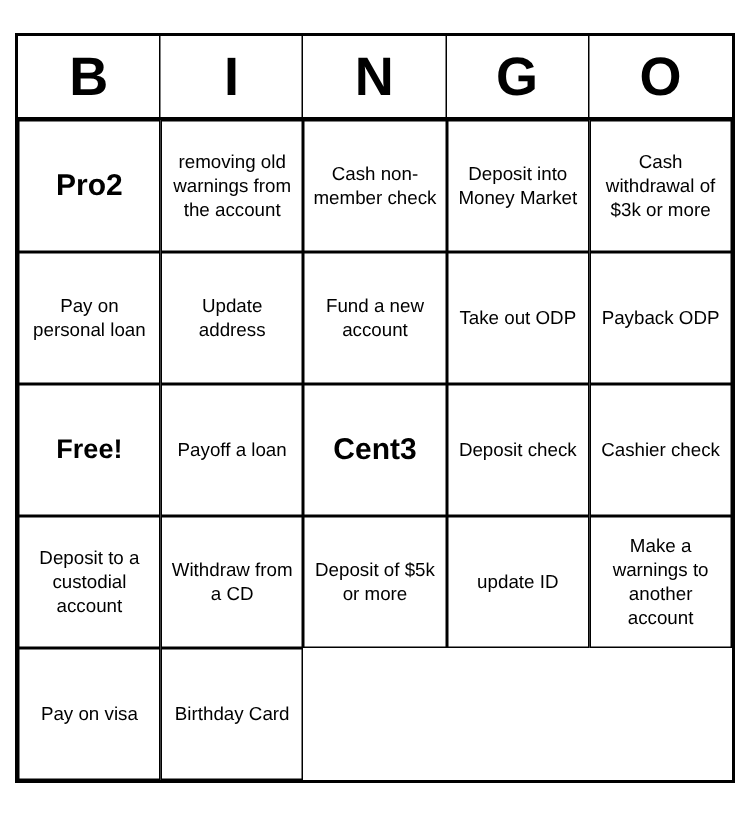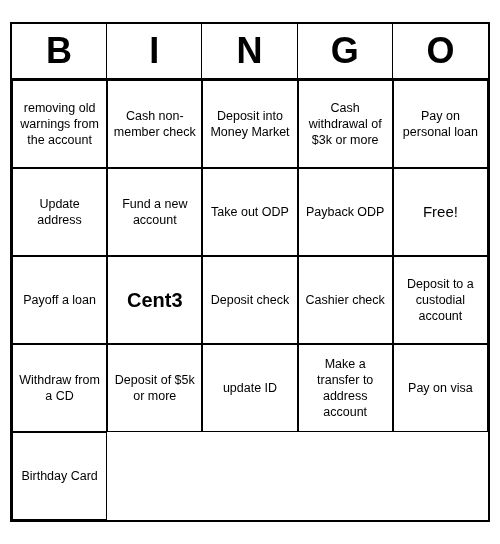--- a/index.html
+++ b/index.html
@@ -39,55 +39,56 @@
       display: flex;
       align-items: center;
       justify-content: center;
       text-align: center;
       font-size: 12.5px;
       min-height: 88px;
       padding: 4px;
       line-height: 1.3;
     }
     .cell.free {
-      font-size: 15px;
-      font-weight: normal;
+      font-size: 18px;
+      font-weight: bold;
     }
     .cell.large-text {
       font-size: 20px;
       font-weight: bold;
     }
   </style>
 </head>
 <body>
 
 <div class="bingo-card">
   <div class="bingo-header">
   <div class="bingo-letter">B</div>
       <div class="bingo-letter">I</div>
       <div class="bingo-letter">N</div>
       <div class="bingo-letter">G</div>
       <div class="bingo-letter">O</div>
     </div>
   <div class="bingo-grid">
+  <div class="cell large-text">Pro2</div>
       <div class="cell">removing old warnings from the account</div>
       <div class="cell">Cash non-member check</div>
       <div class="cell">Deposit into Money Market</div>
       <div class="cell">Cash withdrawal of $3k or more</div>
       <div class="cell">Pay on personal loan</div>
       <div class="cell">Update address</div>
       <div class="cell">Fund a new account</div>
       <div class="cell">Take out ODP</div>
       <div class="cell">Payback ODP</div>
       <div class="cell free">Free!</div>
       <div class="cell">Payoff a loan</div>
       <div class="cell large-text">Cent3</div>
       <div class="cell">Deposit check</div>
       <div class="cell">Cashier check</div>
       <div class="cell">Deposit to a custodial account</div>
       <div class="cell">Withdraw from a CD</div>
       <div class="cell">Deposit of $5k or more</div>
       <div class="cell">update ID</div>
-      <div class="cell">Make a transfer to address account</div>
+      <div class="cell">Make a warnings to another account</div>
       <div class="cell">Pay on visa</div>
       <div class="cell">Birthday Card</div>
     </div>
 </div>
 
 </body></html>

